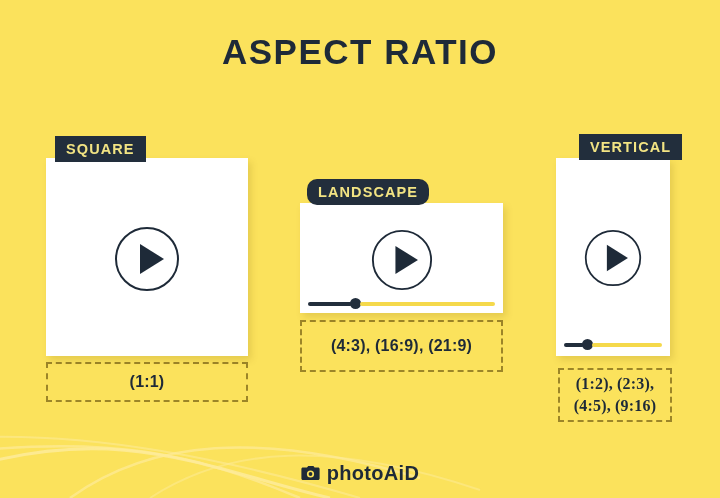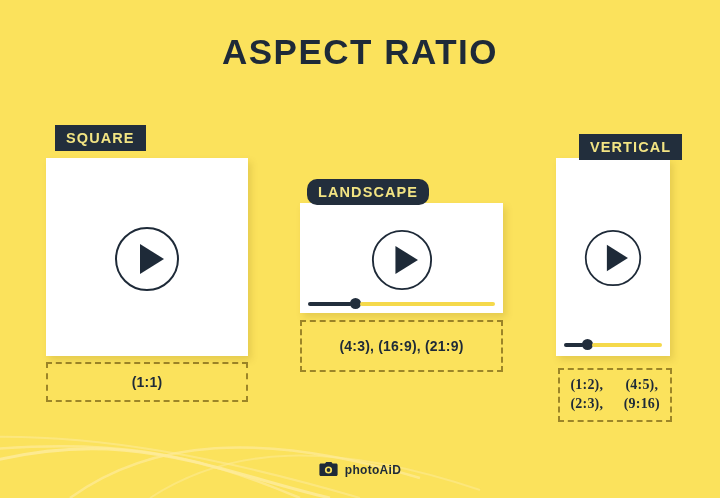--- a/index.html
+++ b/index.html
@@ -101,34 +101,34 @@
     height:4px;
     border-radius:2px;
     flex:1 1 auto;
     margin-left:-1px;
   }
 
   .caption {
     position:absolute;
     border:2px dashed #9C8528;
     display:flex;
-    flex-direction:row;
+    flex-direction:column;
     align-items:center;
     justify-content:center;
     text-align:center;
     color:#1E2A38;
-    font-size:14px;
+    font-size:16px;
     font-weight:bold;
     line-height:1.35;
     letter-spacing:0.2px;
     z-index:1;
   }
 
   
-  #card-square .tag      { left:55px;  top:125px;text-align:right; }
+  #card-square .tag      { left:55px;  top:136px;text-align:right; }
   #card-square .screen   { left:46px;  top:158px; width:202px; height:198px; }
   #card-square .play     { top:226px;  }
   #card-square .bar      { left:55px;  top:342px; width:184px; }
   #card-square .bar .fill{ width:44px; }
   #card-square .caption  { left:46px;  top:362px; width:202px; height:40px; }
 
   
   #card-landscape .tag       { left:307px; top:179px;border-radius:10px; }
   #card-landscape .screen    { left:300px; top:203px; width:203px; height:110px; }
   #card-landscape .play      { top:229px; left:402px; }
@@ -149,21 +149,21 @@
     position:absolute;
     left:0;
     top:462px;
     width:720px;
     display:flex;
     align-items:center;
     justify-content:center;
     gap:7px;
   }
   #footer .logo-text {
-    font-size:12px;
+    font-size:20px;
     font-weight:bold;
     color:#1E2A38;
     letter-spacing:0.3px;
   }
 </style>
 </head>
 <body>
 
 <div id="stage">
 

